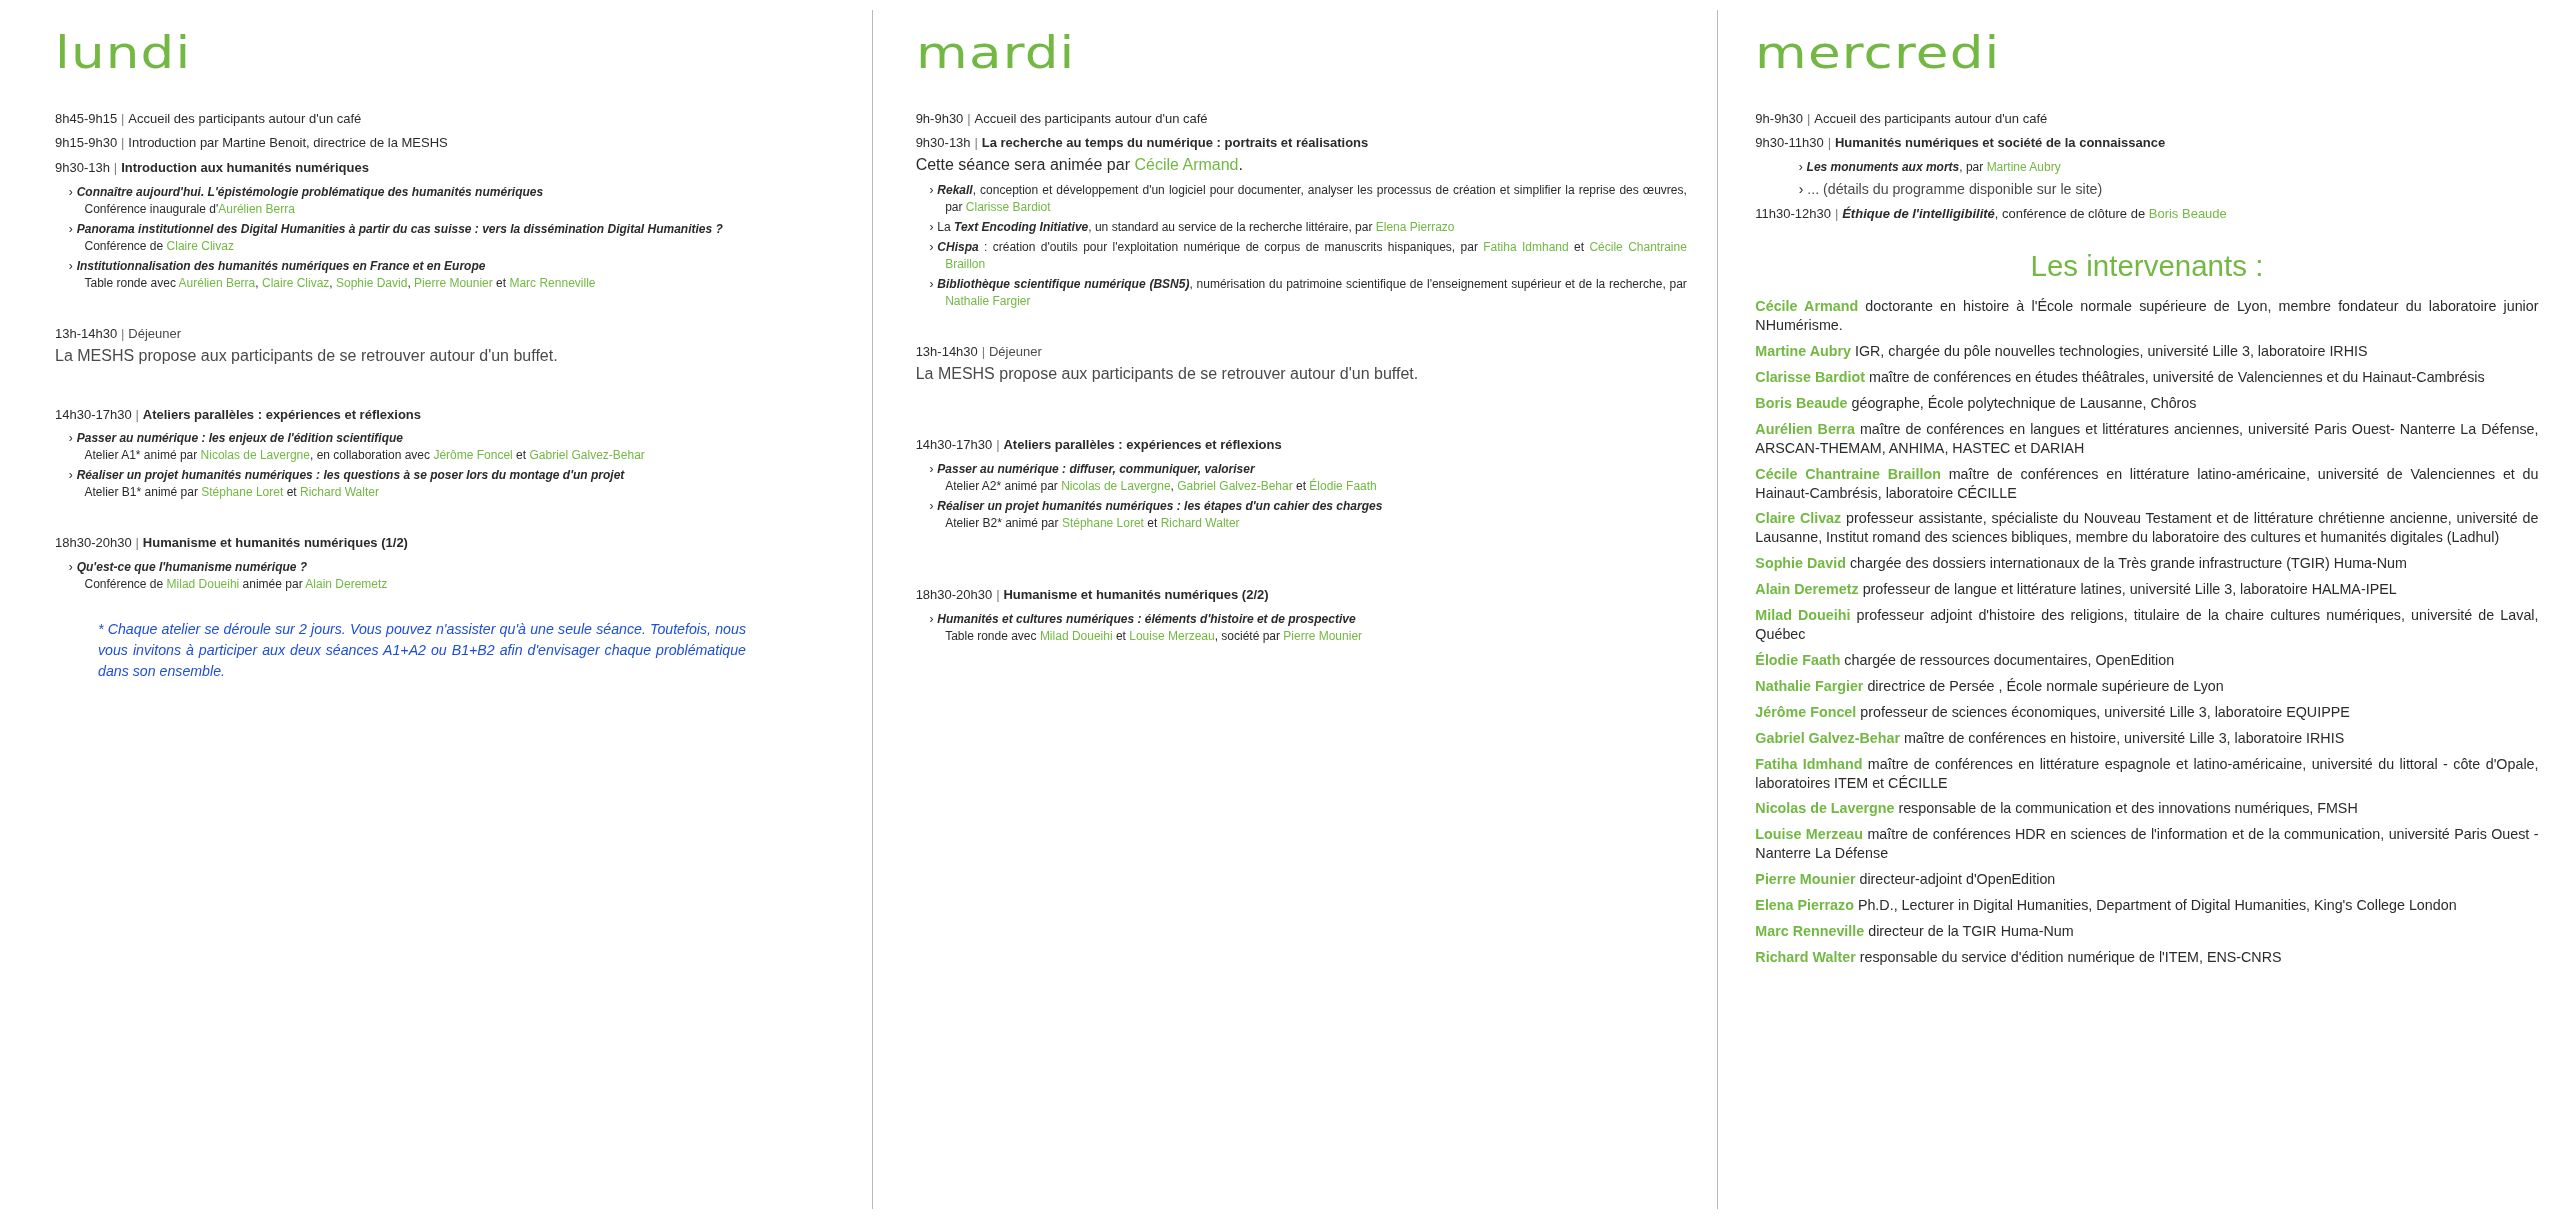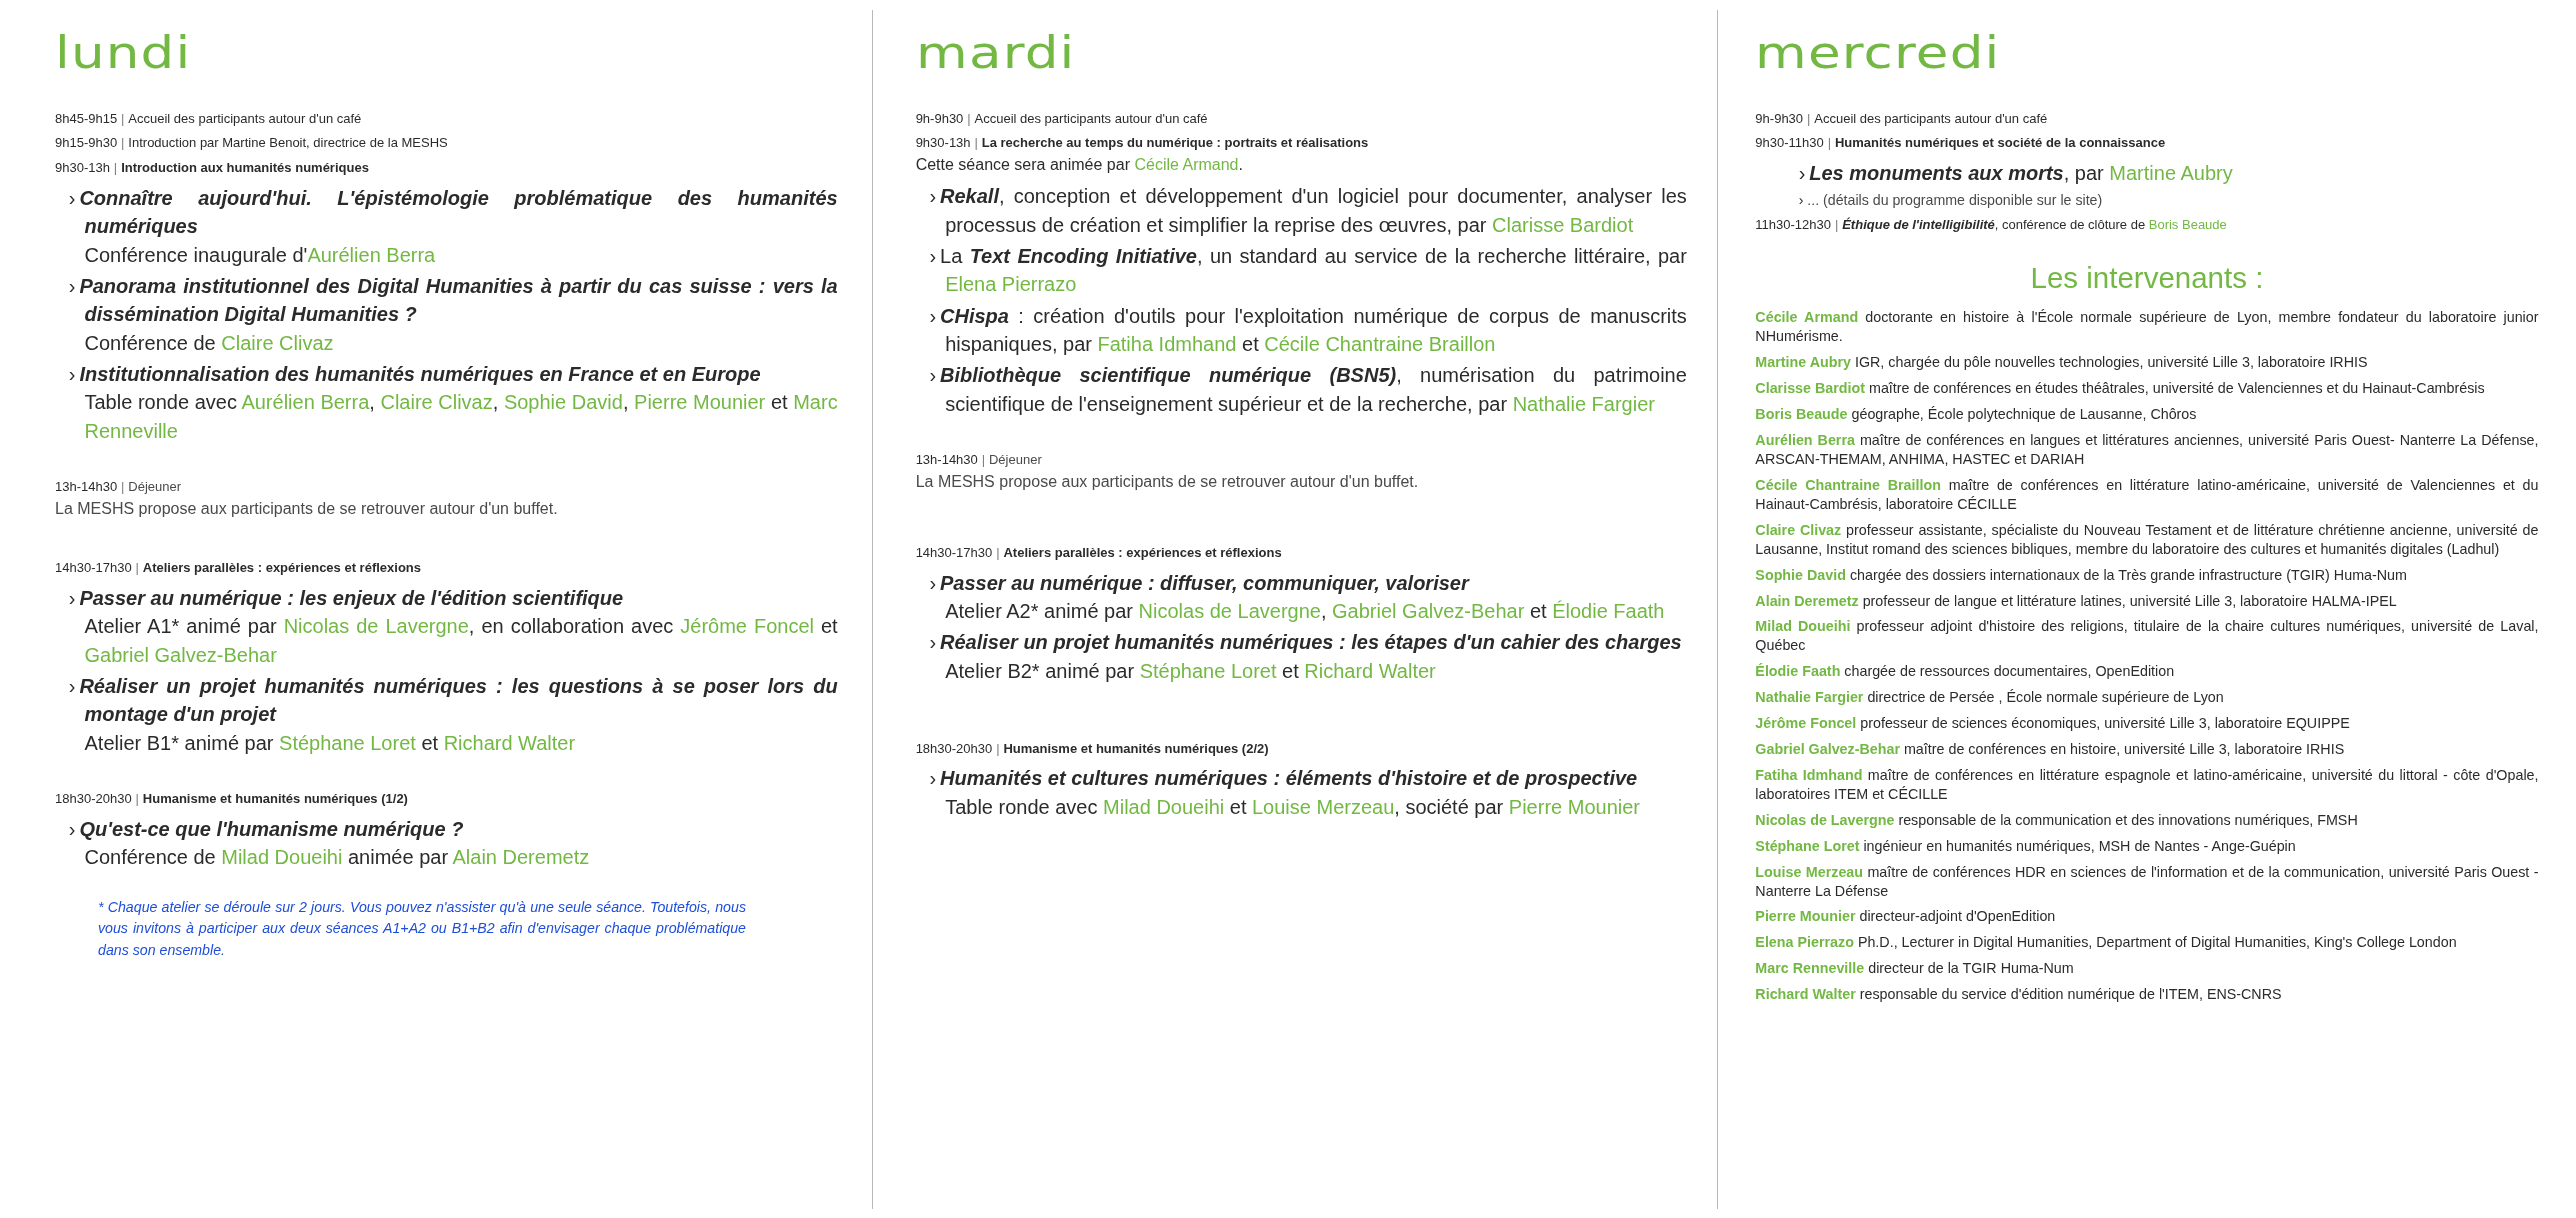--- a/index.html
+++ b/index.html
@@ -59,21 +59,21 @@
     font-size: 13px;
     line-height: 1.45;
     color: #2b2b2b;
   }
   .time { color: #2b2b2b; }
   .sep { color: #7d7d7d; padding: 0 3.9px; }
   .slot-title-bold { font-weight: bold; }
 
   .entry {
     margin: 2.9px 0 0 29.5px;
-    font-size: 20px;
+    font-size: 12px;
     line-height: 1.42;
     text-align: justify;
   }
   .entry .chev {
     color: #2b2b2b;
     margin-left: -15.7px;
     padding-right: 3.9px;
   }
   .it { font-style: italic; }
   .b { font-weight: bold; }
@@ -341,21 +341,20 @@
       <div class="speaker"><span class="nm">Claire Clivaz</span><span> professeur assistante, spécialiste du Nouveau Testament et de littérature chrétienne ancienne, université de Lausanne, Institut romand des sciences bibliques, membre du laboratoire des cultures et humanités digitales (Ladhul)</span></div>
       <div class="speaker"><span class="nm">Sophie David</span><span> chargée des dossiers internationaux de la Très grande infrastructure (TGIR) Huma-Num</span></div>
       <div class="speaker"><span class="nm">Alain Deremetz</span><span> professeur de langue et littérature latines, université Lille 3, laboratoire HALMA-IPEL</span></div>
       <div class="speaker"><span class="nm">Milad Doueihi</span><span> professeur adjoint d'histoire des religions, titulaire de la chaire cultures numériques, université de Laval, Québec</span></div>
       <div class="speaker"><span class="nm">Élodie Faath</span><span> chargée de ressources documentaires, OpenEdition</span></div>
       <div class="speaker"><span class="nm">Nathalie Fargier</span><span> directrice de Persée , École normale supérieure de Lyon</span></div>
       <div class="speaker"><span class="nm">Jérôme Foncel</span><span> professeur de sciences économiques, université Lille 3, laboratoire EQUIPPE</span></div>
       <div class="speaker"><span class="nm">Gabriel Galvez-Behar</span><span> maître de conférences en histoire, université Lille 3, laboratoire IRHIS</span></div>
       <div class="speaker"><span class="nm">Fatiha Idmhand</span><span> maître de conférences en littérature espagnole et latino-américaine, université du littoral - côte d'Opale, laboratoires ITEM et CÉCILLE</span></div>
       <div class="speaker"><span class="nm">Nicolas de Lavergne</span><span> responsable de la communication et des innovations numériques, FMSH</span></div>
-      <div class="speaker"><span class="nm">Stéphane Loret</span><span> ingénieur en humanités numériques, MSH de Nantes - Ange-Guépin</span></div>
       <div class="speaker"><span class="nm">Louise Merzeau</span><span> maître de conférences HDR en sciences de l'information et de la communication, université Paris Ouest - Nanterre La Défense</span></div>
       <div class="speaker"><span class="nm">Pierre Mounier</span><span> directeur-adjoint d'OpenEdition</span></div>
       <div class="speaker"><span class="nm">Elena Pierrazo</span><span> Ph.D., Lecturer in Digital Humanities, Department of Digital Humanities, King's College London</span></div>
       <div class="speaker"><span class="nm">Marc Renneville</span><span> directeur de la TGIR Huma-Num</span></div>
       <div class="speaker"><span class="nm">Richard Walter</span><span> responsable du service d'édition numérique de l'ITEM, ENS-CNRS</span></div>
     </div>
   </div>
 
 </div>
 

